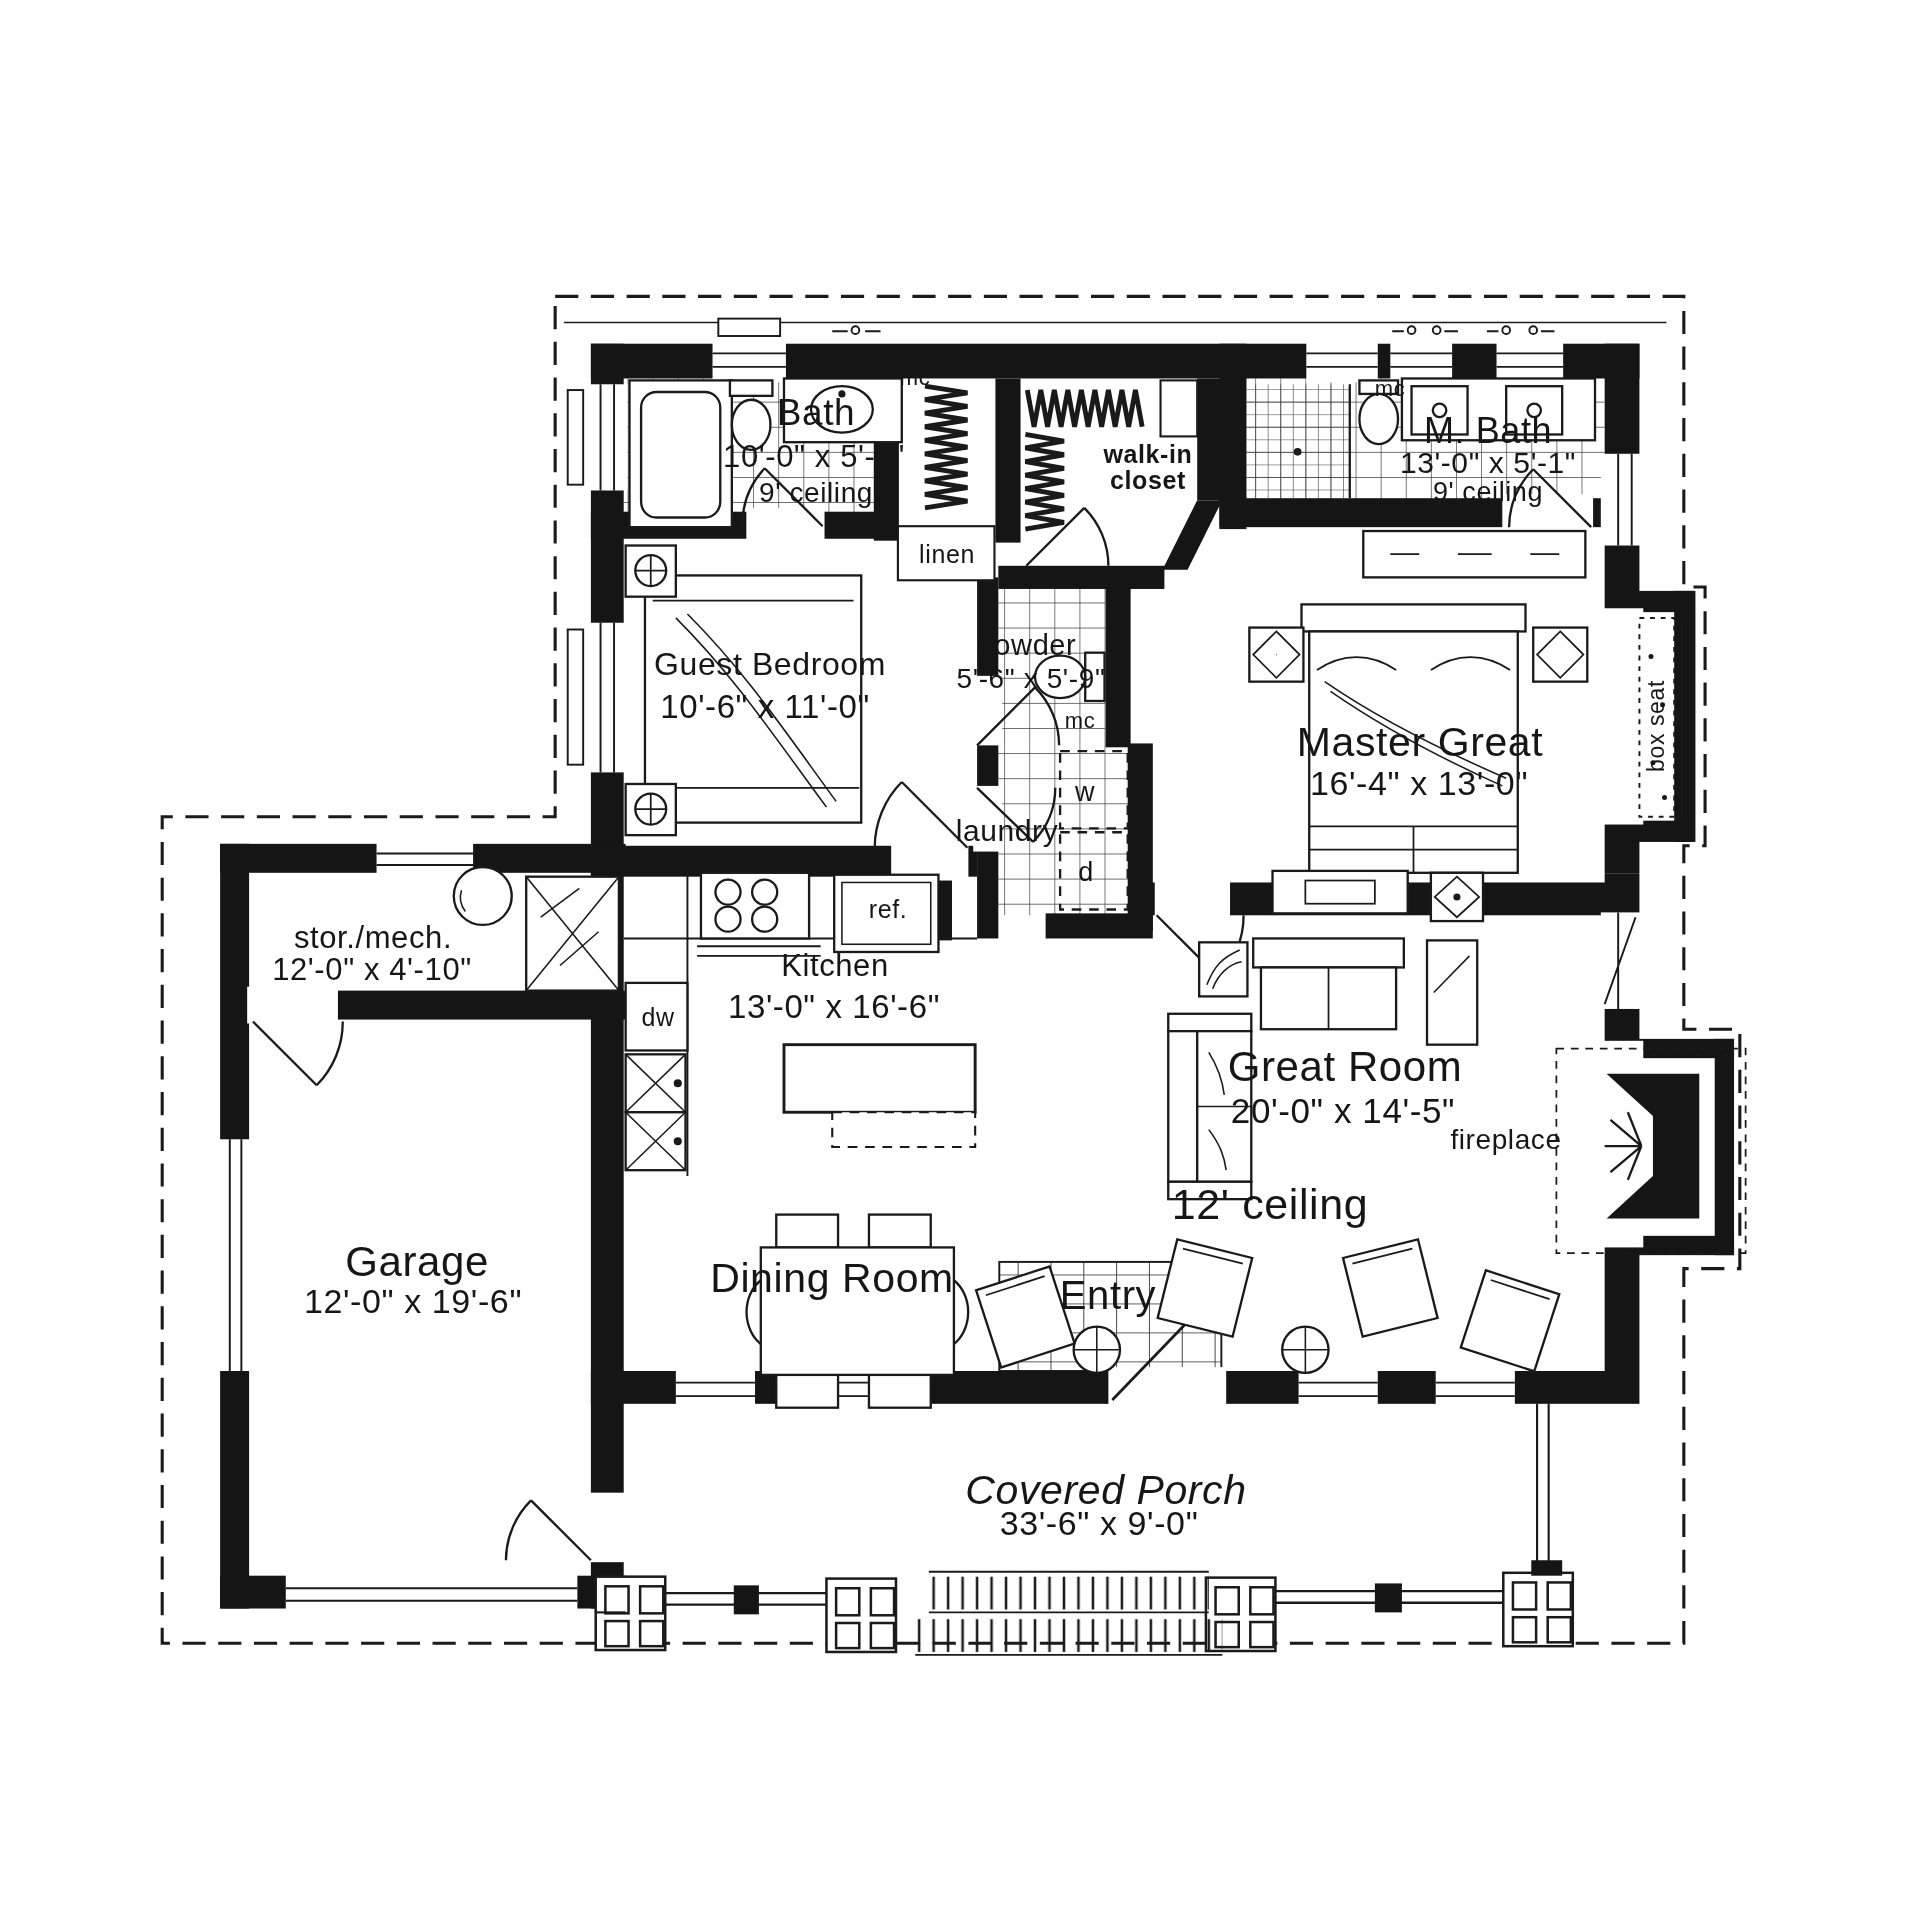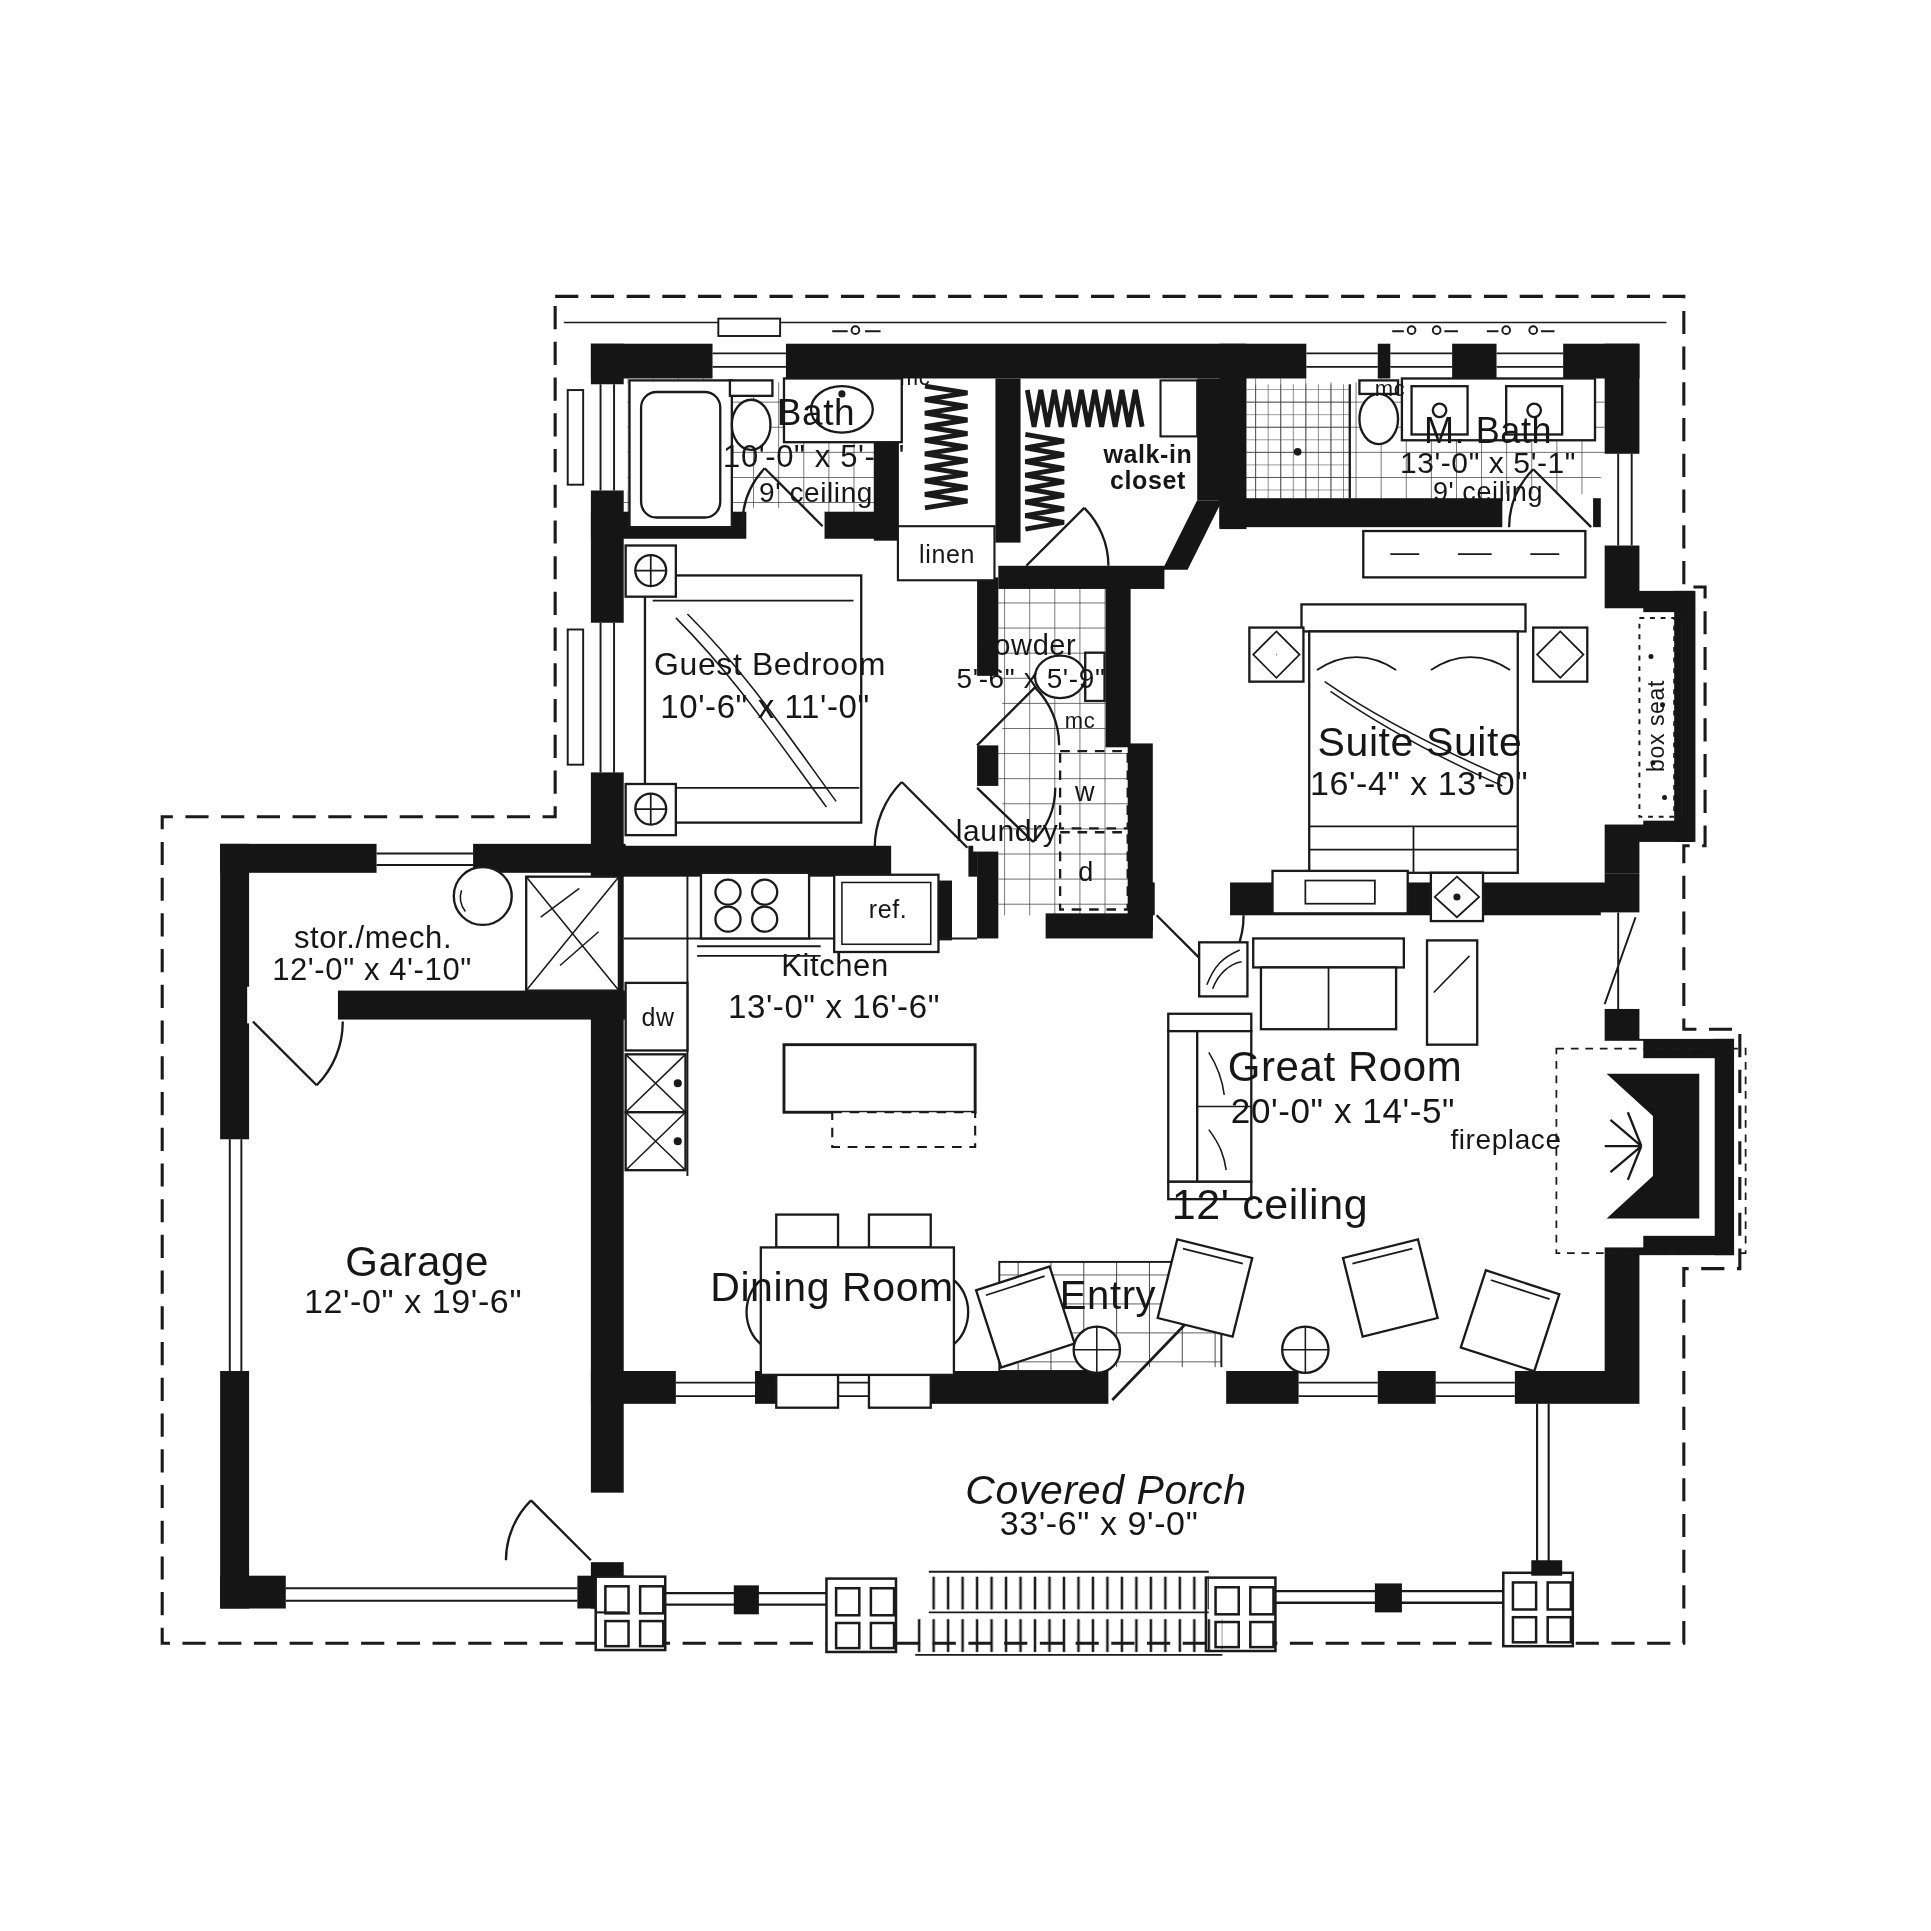--- a/index.html
+++ b/index.html
@@ -380,41 +380,41 @@
   <div class="lbl" style="left:765px;top:707px;font-size:33px;">10'-6" x 11'-0"</div>
 
   <div class="lbl" style="left:1027px;top:645px;font-size:29px;">powder</div>
   <div class="lbl" style="left:1031px;top:679px;font-size:28px;">5'-6" x 5'-9"</div>
   <div class="lbl" style="left:1080px;top:721px;font-size:22px;">mc</div>
 
   <div class="lbl" style="left:1007px;top:831px;font-size:30px;">laundry</div>
   <div class="lbl" style="left:1085px;top:792px;font-size:27px;">w</div>
   <div class="lbl" style="left:1086px;top:872px;font-size:27px;">d</div>
 
-  <div class="lbl" style="left:1420px;top:742px;font-size:41px;">Suite Suite</div>
+  <div class="lbl" style="left:1420px;top:742px;font-size:41px;">Master Great</div>
   <div class="lbl" style="left:1419px;top:784px;font-size:34px;">16'-4" x 13'-0"</div>
   <div class="lbl vert" style="left:1657px;top:726px;font-size:23px;">box seat</div>
 
   <div class="lbl" style="left:373px;top:938px;font-size:31px;text-align:right;">stor./mech.</div>
   <div class="lbl" style="left:372px;top:970px;font-size:31px;">12'-0" x 4'-10"</div>
 
   <div class="lbl" style="left:835px;top:966px;font-size:31px;">Kitchen</div>
   <div class="lbl" style="left:834px;top:1007px;font-size:33px;">13'-0" x 16'-6"</div>
   <div class="lbl" style="left:888px;top:909px;font-size:25px;">ref.</div>
   <div class="lbl" style="left:658px;top:1017px;font-size:25px;">dw</div>
 
   <div class="lbl" style="left:1345px;top:1067px;font-size:42px;">Great Room</div>
   <div class="lbl" style="left:1343px;top:1111px;font-size:35px;">20'-0" x 14'-5"</div>
   <div class="lbl" style="left:1270px;top:1156px;font-size:43px;margin-top:48px;">12' ceiling</div>
   <div class="lbl" style="left:1506px;top:1140px;font-size:28px;">fireplace</div>
 
   <div class="lbl" style="left:417px;top:1262px;font-size:42px;">Garage</div>
   <div class="lbl" style="left:413px;top:1302px;font-size:34px;">12'-0" x 19'-6"</div>
 
-  <div class="lbl" style="left:832px;top:1278px;font-size:41px;margin-top:9px;">Dining Room</div>
+  <div class="lbl" style="left:832px;top:1278px;font-size:41px;">Dining Room</div>
   <div class="lbl" style="left:1108px;top:1296px;font-size:40px;text-align:right;">Entry</div>
 
   <div class="lbl" style="left:1106px;top:1490px;font-size:41px;font-style:italic;">Covered Porch</div>
   <div class="lbl" style="left:1099px;top:1524px;font-size:34px;">33'-6" x 9'-0"</div>
 
 </div>
 </div>
 
 
 </body></html>

